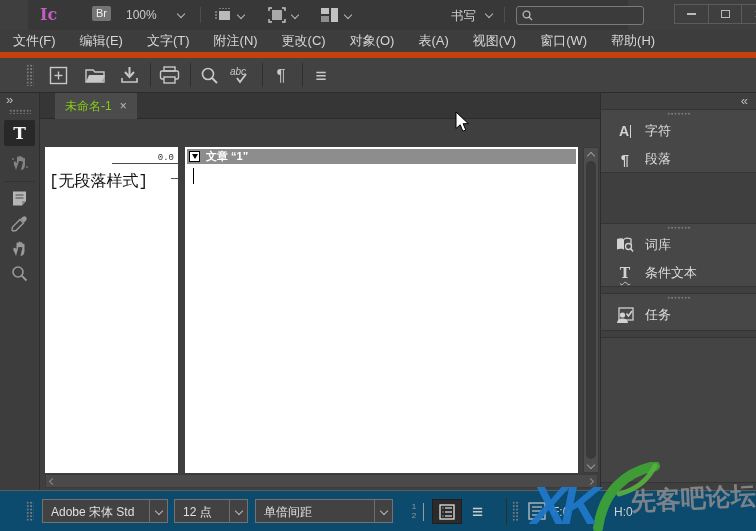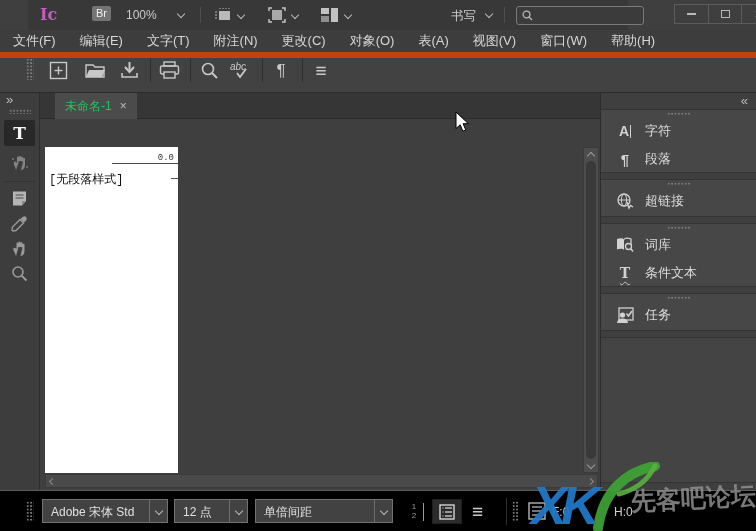--- a/index.html
+++ b/index.html
@@ -34,21 +34,21 @@
   .glyph-close { font-size:14px; line-height:1; color:#b9b9b9; }
 
   
   .menubar { position:absolute; left:0; top:30px; width:756px; height:28px; background:#3d3d3d;
              border-bottom:6px solid #c2410c; display:flex; align-items:center;
              padding-left:13px; gap:24px; }
   .menu-item { font-size:13px; color:#d6d6d6; white-space:nowrap; }
 
   
   .toolbar { position:absolute; left:0; top:58px; width:756px; height:35px; background:#424242;
-             border-bottom:1px solid #2b2b2b; display:flex; align-items:flex-start; }
+             border-bottom:1px solid #2b2b2b; display:flex; align-items:center; }
   .vdots { width:8px; height:22px; margin-left:26px;
            background-image:radial-gradient(#7d7d7d 0.9px, transparent 1px);
            background-size:3.4px 3.4px; }
   .tool-ic { width:24px; height:24px; display:flex; align-items:center; justify-content:center; }
   .tbar-sep { width:1px; height:24px; background:#2f2f2f; margin:0 6px; }
   .pilcrow { font-size:17px; color:#c8c8c8; line-height:1; }
   .hamb { font-size:19px; color:#c8c8c8; line-height:1; }
 
   
   .workspace { position:absolute; left:0; top:93px; width:756px; height:397px; background:#3f3f3f; }
@@ -64,33 +64,33 @@
              align-items:center; justify-content:center; border-radius:2px; }
   .toolbtn.active { background:#282828; }
   .type-glyph { font-family:"DejaVu Serif", serif; font-weight:bold; font-size:17px; color:#f5f5f5; }
   .ld-div { position:absolute; left:4px; width:31px; height:1px; background:#333; }
 
   
   .doc-tabbar { position:absolute; left:40px; top:0; width:560px; height:26px; background:#363636;
                 border-bottom:1px solid #2a2a2a; }
   .doc-tab { position:absolute; left:15px; top:0; height:26px; background:#4b4b4b;
              display:flex; align-items:center; padding:0 10px; gap:8px; }
-  .doc-tab-label { font-size:12px; color:#22c55e; }
+  .doc-tab-label { font-size:12px; color:#84cc16; }
   .doc-tab-close { font-size:12px; color:#bdbdbd; line-height:1; }
   .view-tabrow { position:absolute; left:40px; top:26px; width:560px; height:27px; background:#383838; }
   .view-tab { position:absolute; top:1px; height:25px; width:60px; border:1px solid #222;
               display:flex; align-items:center; justify-content:center; font-size:12.5px; }
   .vt-0 { left:5px; background:#585858; color:#f0f0f0; }
   .vt-1 { left:67px; background:#4a4a4a; color:#dcdcdc; }
   .vt-2 { left:129px; background:#414141; color:#cccccc; }
 
   .galley-col { position:absolute; left:45px; top:54px; width:133px; height:326px; background:#fff;font-family:Liberation Mono, monospace; }
   .depth-rule { position:absolute; right:0; top:16px; width:66px; border-bottom:1px solid #4a4a4a; }
   .depth-label { position:absolute; right:4px; top:6px; font-size:9px; color:#333; }
-  .para-style { position:absolute; left:4px; top:24px; font-size:12px; color:#111; }
+  .para-style { position:absolute; left:4px; top:24px; font-size:16px; color:#111; }
   .depth-tick { position:absolute; right:0; top:31px; width:7px; border-top:1px solid #555; }
 
   .story-col { position:absolute; left:185px; top:54px; width:393px; height:326px; background:#fff; }
   .story-header { position:absolute; left:2px; right:2px; top:2px; height:15px; background:#8d8d8d;
                   display:flex; align-items:center; }
   .collapse-box { width:11px; height:11px; background:#fff; border:1px solid #000; margin-left:2px;
                   display:flex; align-items:center; justify-content:center; }
   .tri-down { width:0; height:0; border-left:3.5px solid transparent; border-right:3.5px solid transparent;
               border-top:5px solid #000; }
   .story-title { color:#fff; font-weight:bold; font-size:11px; margin-left:6px; }
@@ -129,21 +129,21 @@
   .glyphA { font-size:14px; color:#d2d2d2; font-weight:bold; }
   .caretline { display:inline-block; width:1px; height:13px; background:#d2d2d2; margin-left:1px;
                vertical-align:-2px; }
   .glyphP { font-size:15px; color:#d2d2d2; font-weight:bold; }
   .cond-t { font-family:"DejaVu Serif", serif; font-weight:bold; font-size:14px; color:#d2d2d2;
             text-decoration:underline wavy #c2c2c2 1px; text-underline-offset:3px; }
   .rd-below { position:absolute; left:0; top:244px; width:156px; height:146px; background:#444;
               border-top:1px solid #343434; border-bottom:1px solid #343434; }
 
   
-  .bottombar { position:absolute; left:0; top:490px; width:756px; height:41px; background:#000000;
+  .bottombar { position:absolute; left:0; top:490px; width:756px; height:41px; background:#0c4a6e;
                border-top:1px solid #5d5d5d; }
   .bb-dots { position:absolute; left:26px; top:10px; width:8px; height:20px;
              background-image:radial-gradient(#7d7d7d 0.9px, transparent 1px);
              background-size:3.4px 3.4px; }
   .dd { position:absolute; top:8px; height:24px; border:1px solid #727272; background:#424242; }
   .dd-text { position:absolute; left:8px; top:4px; font-size:12px; color:#e0e0e0; white-space:nowrap; }
   .dd-arr { position:absolute; right:0; top:0; bottom:0; width:18px; border-left:1px solid #6e6e6e;
             display:flex; align-items:center; justify-content:center; }
   .halves { position:absolute; left:408px; top:12px; width:16px; height:18px; color:#9a9a9a;
             font-size:8px; line-height:1.1; text-align:center; border-right:1px solid #9a9a9a;
@@ -357,20 +357,29 @@
     </div>
 
 
     <div class="galley-col">
       <span class="depth-label">0.0</span>
       <span class="depth-rule"></span>
       <span class="para-style">[无段落样式]</span>
       <span class="depth-tick"></span>
     </div>
 
+    <div class="story-col">
+      <div class="story-header">
+        <span class="collapse-box">
+          <span class="tri-down"></span>
+        </span>
+        <span class="story-title">文章 “1”</span>
+      </div>
+      <span class="text-caret"></span>
+    </div>
 
     <div class="vscroll">
       <span class="vs-arrow" style="top:0;">
           <span class="chev-up"></span>
         </span>
       <span class="vs-thumb"></span>
       <span class="vs-arrow" style="bottom:0;">
           <span class="chev-dn"></span>
         </span>
     </div>
@@ -393,34 +402,20 @@
           <span class="rd-label">字符</span>
         </div>
         <div class="rd-row" style="top:36px;">
           <span class="rd-icon">
               <span class="glyphP">¶</span>
             </span>
           <span class="rd-label">段落</span>
         </div>
       </div>
 
-      <div class="rd-group" style="top:86px;height:38px;">
-        <span class="rd-handle"></span>
-        <div class="rd-row" style="top:8px;">
-          <span class="rd-icon">
-            <svg width="18" height="18" viewBox="0 0 18 18">
-              <circle cx="8" cy="8" r="6" fill="none" stroke="#d2d2d2" stroke-width="1.3"></circle>
-              <ellipse cx="8" cy="8" rx="2.6" ry="6" fill="none" stroke="#d2d2d2" stroke-width="1"></ellipse>
-              <line x1="2" y1="8" x2="14" y2="8" stroke="#d2d2d2" stroke-width="1"></line>
-              <path d="M11,10 L13,16 L14.5,13.5 L17,15" fill="none" stroke="#d2d2d2" stroke-width="1.4"></path>
-            </svg>
-          </span>
-          <span class="rd-label">超链接</span>
-        </div>
-      </div>
 
       <div class="rd-group" style="top:130px;height:64px;">
         <span class="rd-handle"></span>
         <div class="rd-row" style="top:8px;">
           <span class="rd-icon">
             <svg width="18" height="16" viewBox="0 0 18 16">
               <path d="M1,2 C4,1 7,1 8,2.5 V13 C7,11.5 4,11.5 1,12.5 Z" fill="#d2d2d2"></path>
               <path d="M8,2.5 C9,1 12,1 15,2 V8" fill="none" stroke="#d2d2d2" stroke-width="1.3"></path>
               <circle cx="12.5" cy="9.5" r="3" fill="none" stroke="#d2d2d2" stroke-width="1.3"></circle>
               <line x1="14.6" y1="11.6" x2="17" y2="14.5" stroke="#d2d2d2" stroke-width="1.5"></line>

